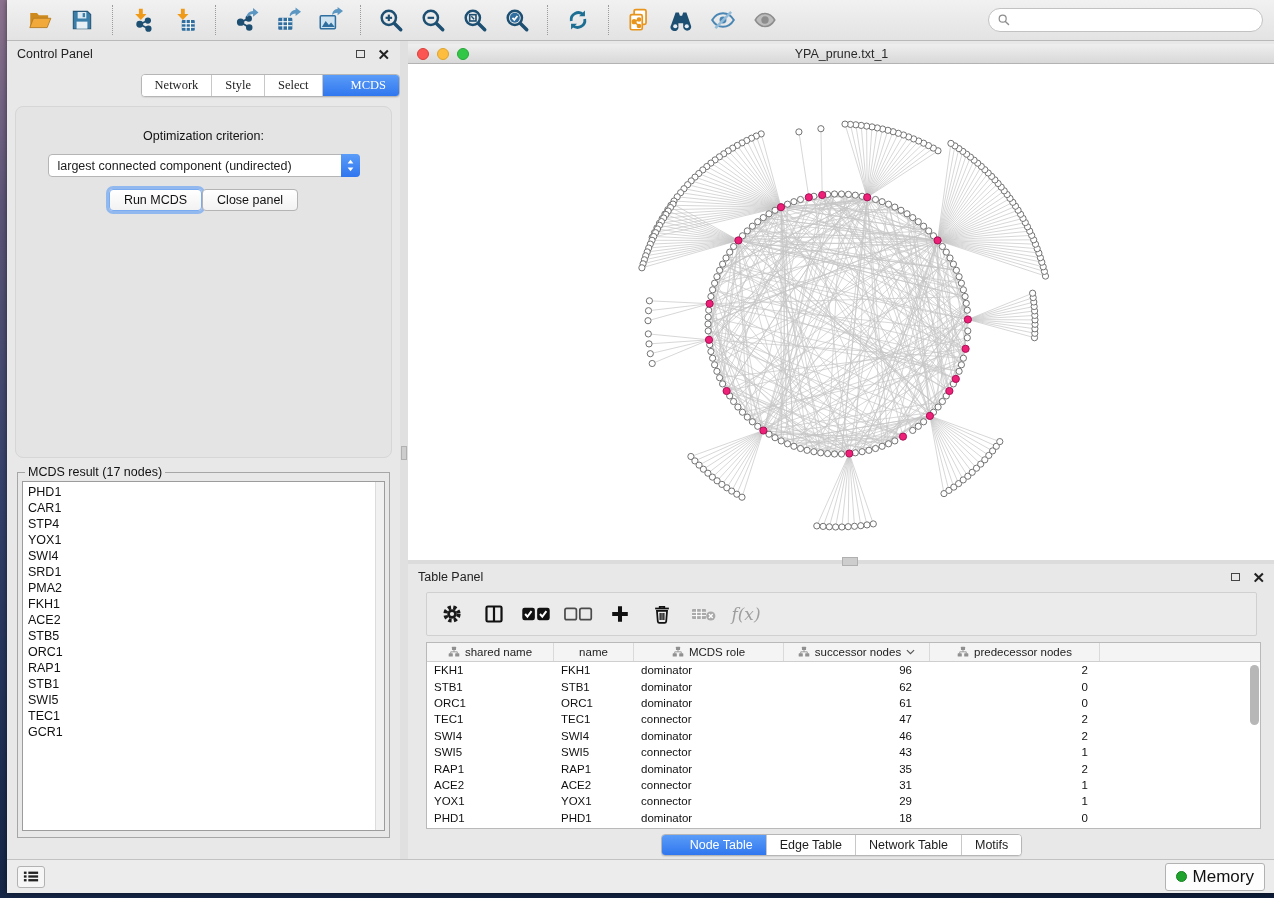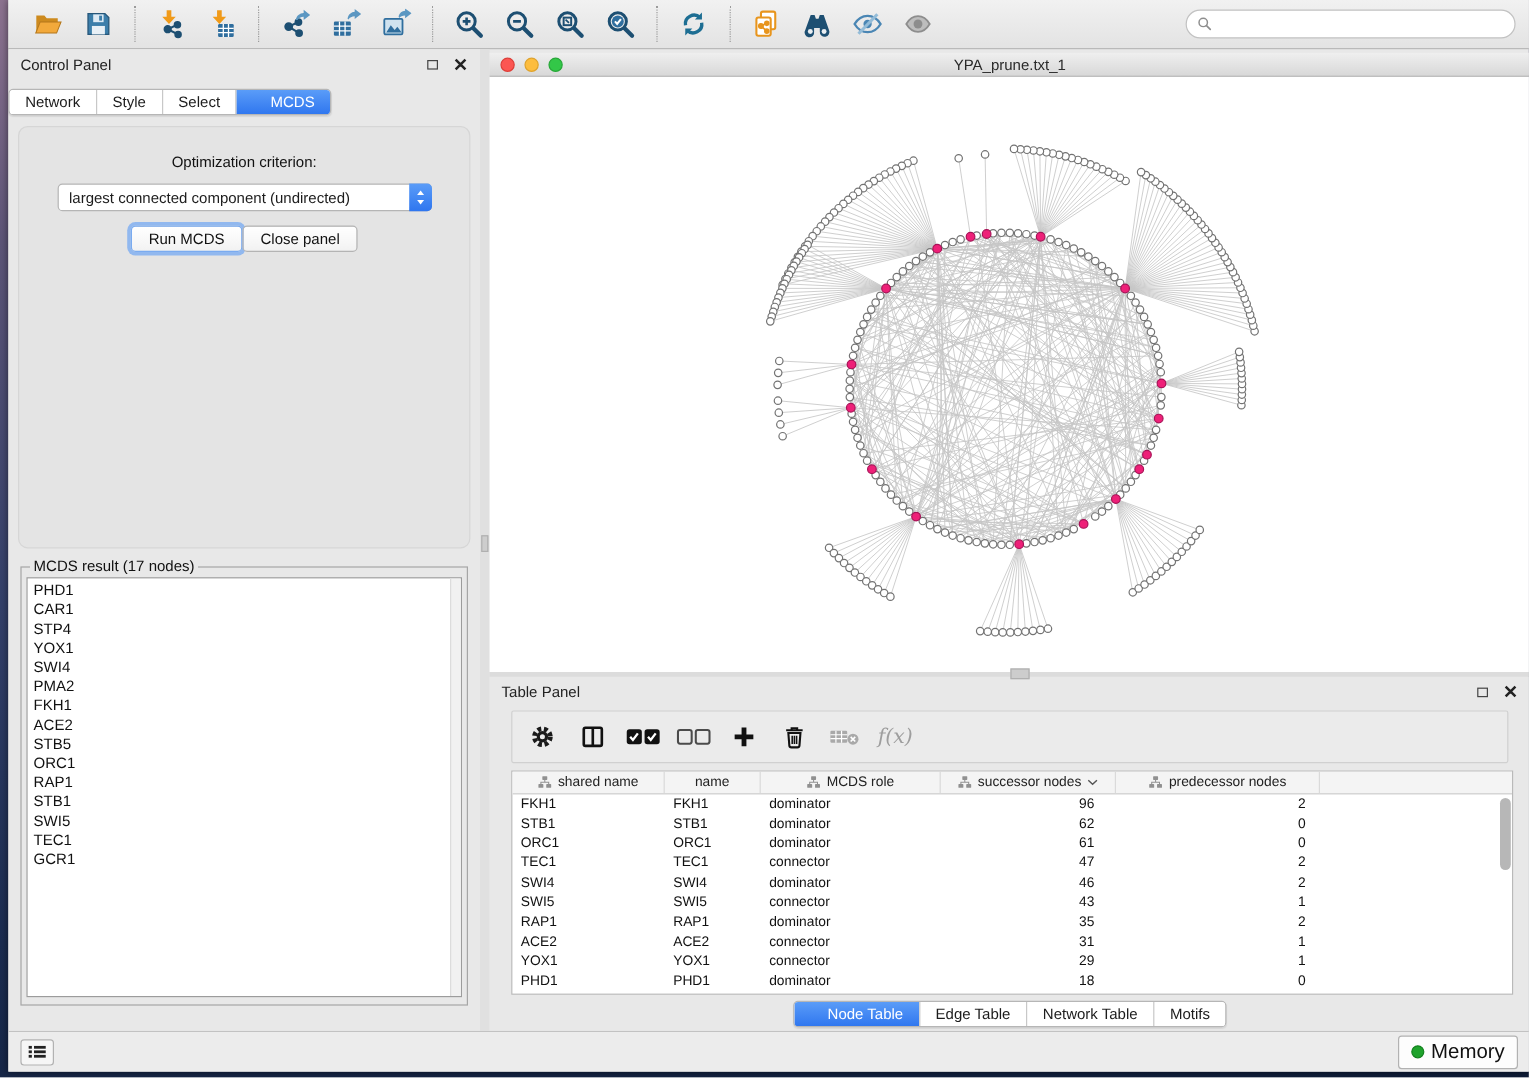--- a/index.html
+++ b/index.html
@@ -26,21 +26,21 @@
   
   #content { flex:1; position:relative; }
 
   
   #control-panel { position:absolute; left:0; top:0; width:393px; height:100%; background:#e8e8e8; }
   .panel-head { height:26px; display:flex; align-items:center; padding:0 10px; }
   .panel-title { font-size:12.5px; color:#222; }
   .panel-head .spacer { flex:1; }
   .float-ico { width:9px; height:8px; border:1.5px solid #444; margin-right:12px; cursor:default; }
   .close-ico { font-weight:bold; font-size:15px; color:#222; line-height:1; cursor:default; }
-  #control-panel-tabs { display:flex; justify-content:flex-start; margin-top:7px; }
+  #control-panel-tabs { display:flex; justify-content:flex-end; margin-top:7px;font-family:Liberation Serif, serif; }
   .seg { display:inline-flex; border:1px solid #b6b6b6; border-radius:4px; overflow:hidden; background:#fff;
          box-shadow:0 1px 1px rgba(0,0,0,.08); }
   .seg-item { padding:3px 13px; font-size:12.5px; color:#1c1c1c; border-left:1px solid #c8c8c8; cursor:default; background:#fff; }
   .seg-item:first-child { border-left:none; }
   .seg-item.active { background:linear-gradient(#5a9cf8,#3077ef); color:#fff;padding-left:28px; }
   .cp-box { margin:9px 8px 0 8px; height:352px; background:#e4e4e4; border:1px solid #d6d6d6; border-radius:8px;
             display:flex; flex-direction:column; align-items:center; }
   .opt-label { margin-top:22px; font-size:12.5px; color:#111; }
   .selectbox { margin-top:11px; width:312px; height:23px; background:#fff; border:1px solid #b5b5b5; border-radius:4px;
                display:flex; align-items:center; cursor:default; }
@@ -312,20 +312,21 @@
         </div>
         <fieldset class="result-fs">
           <legend>MCDS result (17 nodes)</legend>
           <div class="listbox">
             <div>
                 <div class="li">PHD1</div>
                 <div class="li">CAR1</div>
                 <div class="li">STP4</div>
                 <div class="li">YOX1</div>
                 <div class="li">SWI4</div>
+                <div class="li">SRD1</div>
                 <div class="li">PMA2</div>
                 <div class="li">FKH1</div>
                 <div class="li">ACE2</div>
                 <div class="li">STB5</div>
                 <div class="li">ORC1</div>
                 <div class="li">RAP1</div>
                 <div class="li">STB1</div>
                 <div class="li">SWI5</div>
                 <div class="li">TEC1</div>
                 <div class="li">GCR1</div>

